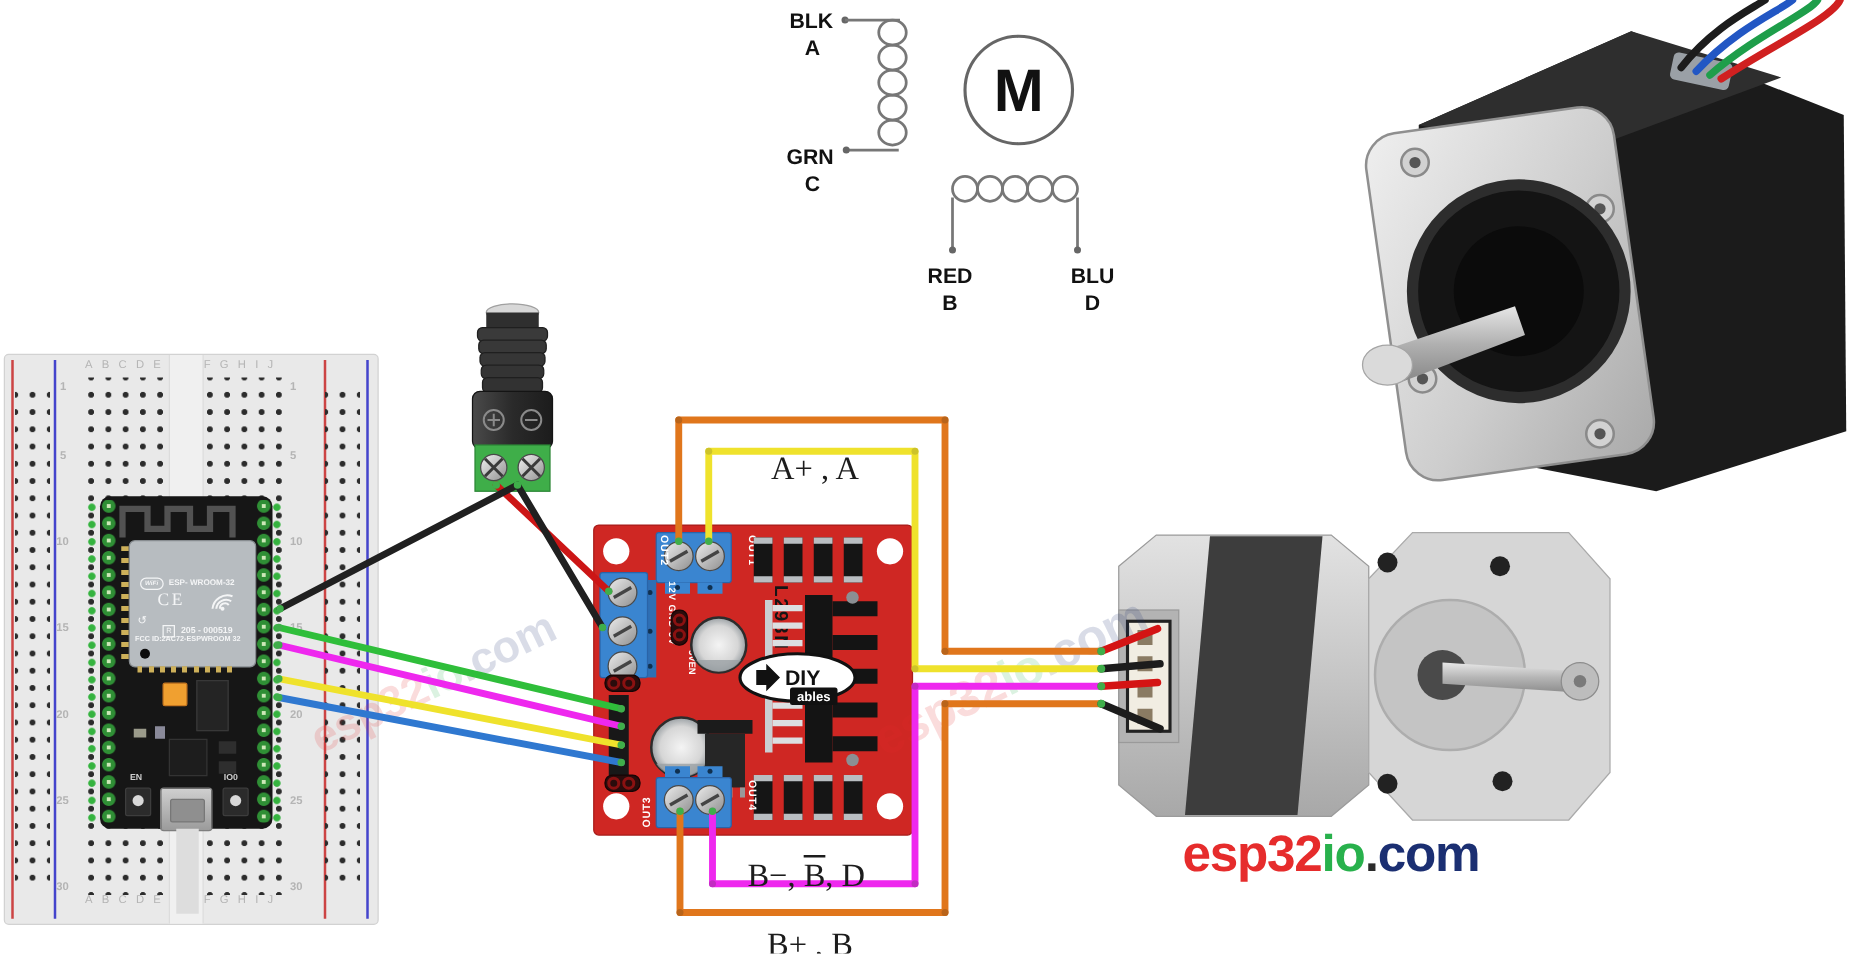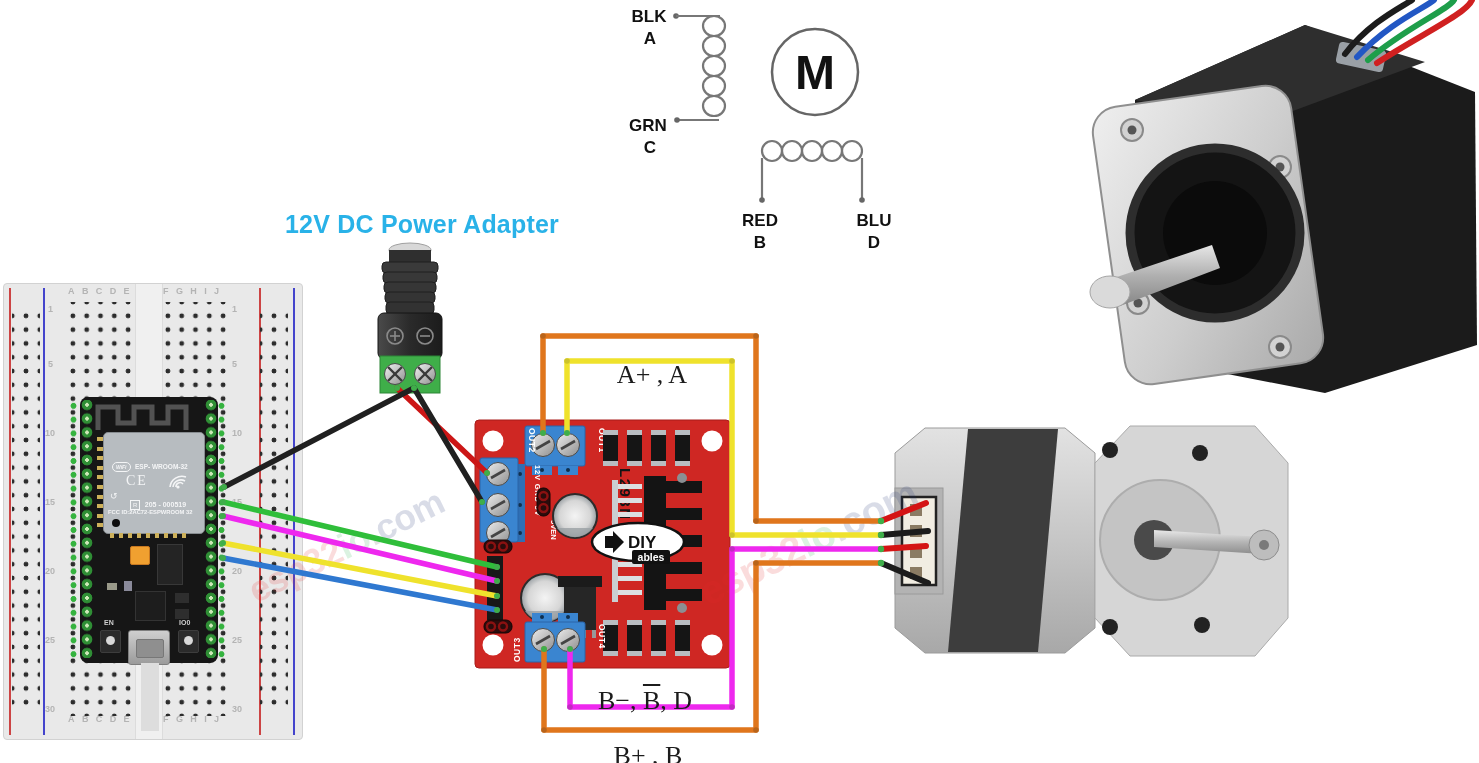--- a/index.html
+++ b/index.html
@@ -7,21 +7,21 @@
           font-family:"Liberation Sans",sans-serif;}
   .abs{position:absolute;}
   
   #breadboard{left:3px;top:283px;width:298px;height:455px;background:#e9e9e9;
               border:1px solid #d2d2d2;border-radius:4px;}
   .bb-holes{position:absolute;background-image:radial-gradient(circle,#2c2c2c 0 2.1px,rgba(0,0,0,0) 2.7px);
             background-size:13.8px 13.8px;background-position:center;}
   .bb-channel{position:absolute;left:131px;top:0;width:26px;height:455px;background:#f0f0f0;
               border-left:1px solid #dcdcdc;border-right:1px solid #dcdcdc;}
   .rail-line{position:absolute;top:4px;height:447px;width:2px;}
-  .bb-label{position:absolute;color:#b4b4b4;font-size:9px;letter-spacing:7.4px;font-weight:bold;}
+  .bb-label{position:absolute;color:#b4b4b4;font-size:9px;letter-spacing:7.4px;font-weight:normal;}
   .rownum{position:absolute;color:#b4b4b4;font-size:9px;font-weight:bold;width:16px;}
   .greendots{position:absolute;background-image:radial-gradient(circle,#35b33f 0 2.6px,rgba(0,0,0,0) 3.3px);
              background-size:11px 13.8px;background-position:center;width:11px;}
   
   #esp32{left:80px;top:397px;width:138px;height:266px;background:#161616;border-radius:8px;}
   .hdr{position:absolute;top:3px;height:258px;width:14px;
        background-image:radial-gradient(circle,#cde8b8 0 1.9px,#2f8f35 1.9px 5px,rgba(0,0,0,0) 5.7px);
        background-size:14px 13.8px;background-position:center;}
   #shield{position:absolute;left:23px;top:35px;width:100px;height:100px;background:#b7bcc0;
           border:1px solid #878c90;border-radius:5px;color:#f4f5f6;}
@@ -127,21 +127,20 @@
     <span class="btn-lbl" style="left:24px;top:222px;">EN</span>
     <div class="btn" style="left:20px;top:233px;"></div>
     <span class="btn-lbl" style="left:99px;top:222px;">IO0</span>
     <div class="btn" style="left:98px;top:233px;"></div>
     <div class="abs" style="left:48px;top:233px;width:40px;height:33px;background:linear-gradient(#cfcfcf,#9b9b9b);border:1px solid #7e7e7e;border-radius:3px;">
       <div class="abs" style="left:7px;top:8px;width:26px;height:17px;background:#8f8f8f;border-radius:2px;border:1px solid #777;"></div>
     </div>
   </div>
   <div class="abs" style="left:141px;top:663px;width:18px;height:68px;background:#dddddd;z-index:2;"></div>
 
-  <div id="title-label" class="abs z50">12V DC Power Adapter</div>
   <svg class="abs z2" style="left:368px;top:238px;" width="92" height="160">
     <defs>
       <linearGradient id="screwG" x1="0" y1="0" x2="1" y2="1">
         <stop offset="0" stop-color="#f2f2f2"></stop>
           <stop offset="1" stop-color="#909090"></stop>
       </linearGradient>
       <linearGradient id="jackG" x1="0" y1="0" x2="1" y2="0">
         <stop offset="0" stop-color="#4a4a4a"></stop>
           <stop offset="0.5" stop-color="#2a2a2a"></stop>
           <stop offset="1" stop-color="#1c1c1c"></stop>
@@ -509,20 +508,23 @@
   <div class="wire-label z50" style="left:552px;top:360px;">
     <span>A+ , A</span>
   </div>
   <div class="wire-label z50" style="left:545px;top:674px;margin-top:12px;">
     <span>B−, </span><span class="ovl">B</span><span>, D</span>
   </div>
   <div class="wire-label z50" style="left:548px;top:728px;margin-top:13px;">
     <span>B+ , B</span>
   </div>
 
+  <div id="brand-logo" class="abs z50">
+    <span style="color:#e62c2c;">esp32</span><span style="color:#28b14c;">io</span><span style="color:#2b2b2b;">.</span><span style="color:#1b2f72;">com</span>
+  </div>
   <div class="watermark" style="left:240px;top:525px;">
     <span style="color:#e62c2c;">esp32</span><span style="color:#28b14c;">io</span><span style="color:#555;">.</span><span style="color:#1b2f72;">com</span>
   </div>
   <div class="watermark" style="left:690px;top:520px;font-size:40px;">
     <span style="color:#e62c2c;">esp32</span><span style="color:#28b14c;">io</span><span style="color:#555;">.</span><span style="color:#1b2f72;">com</span>
   </div>
 
 </div>
 
 </body></html>

